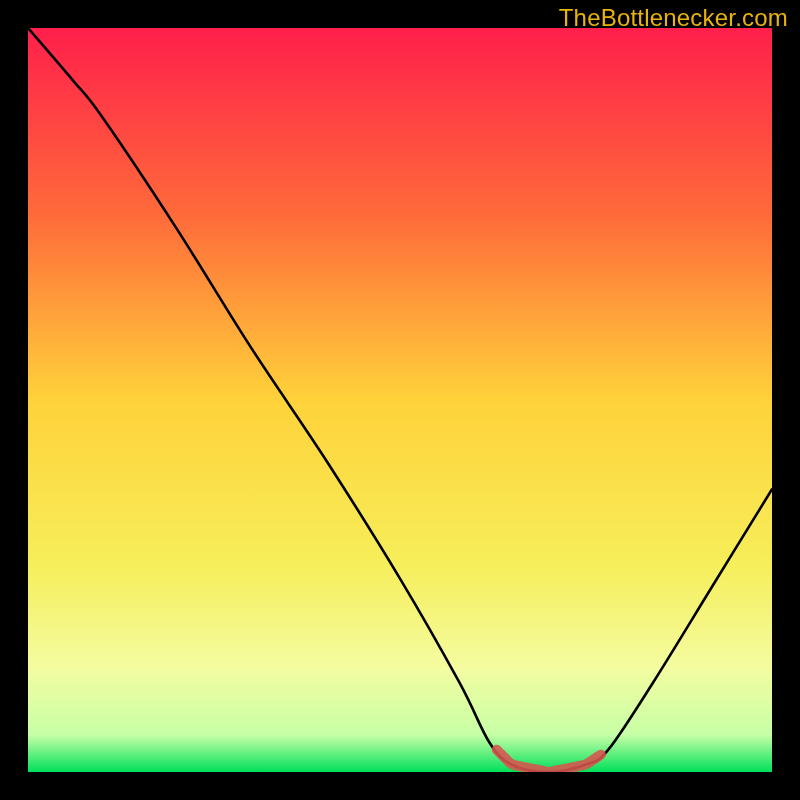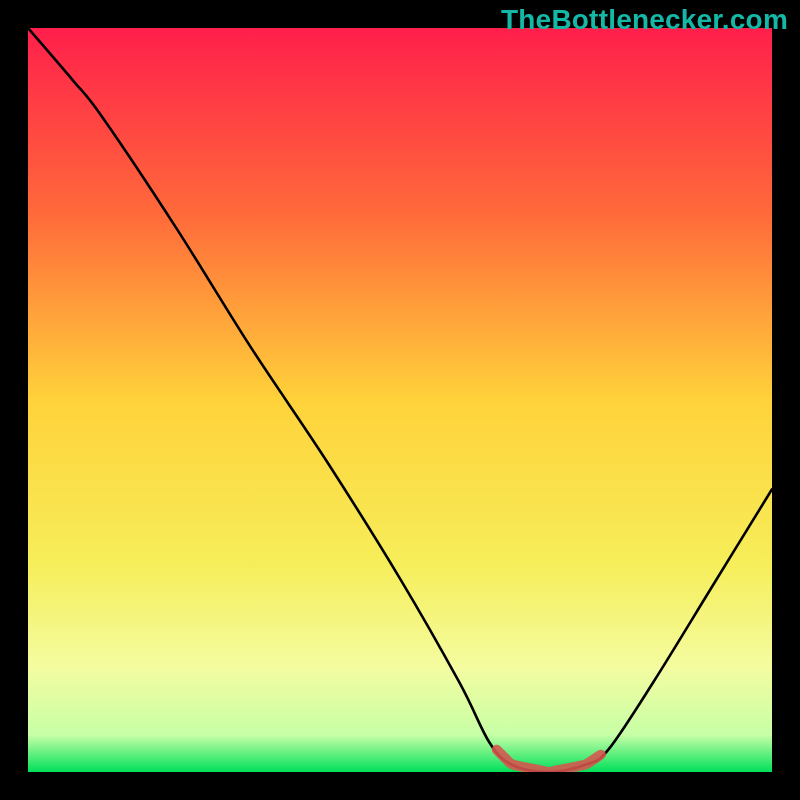--- a/index.html
+++ b/index.html
@@ -14,23 +14,23 @@
   .frame {
     position: relative;
     width: 800px;
     height: 800px;
     background: #000;
   }
   .watermark {
     position: absolute;
     top: 4px;
     right: 12px;
-    font-size: 28px;
-    font-weight: 700;
-    color: #14b8a6;
+    font-size: 24px;
+    font-weight: 400;
+    color: #eab308;
     letter-spacing: 0.2px;
     z-index: 5;
   }
   .plot-outer {
     position: absolute;
     left: 28px;
     top: 28px;
     width: 744px;
     height: 744px;
     background: #000;

